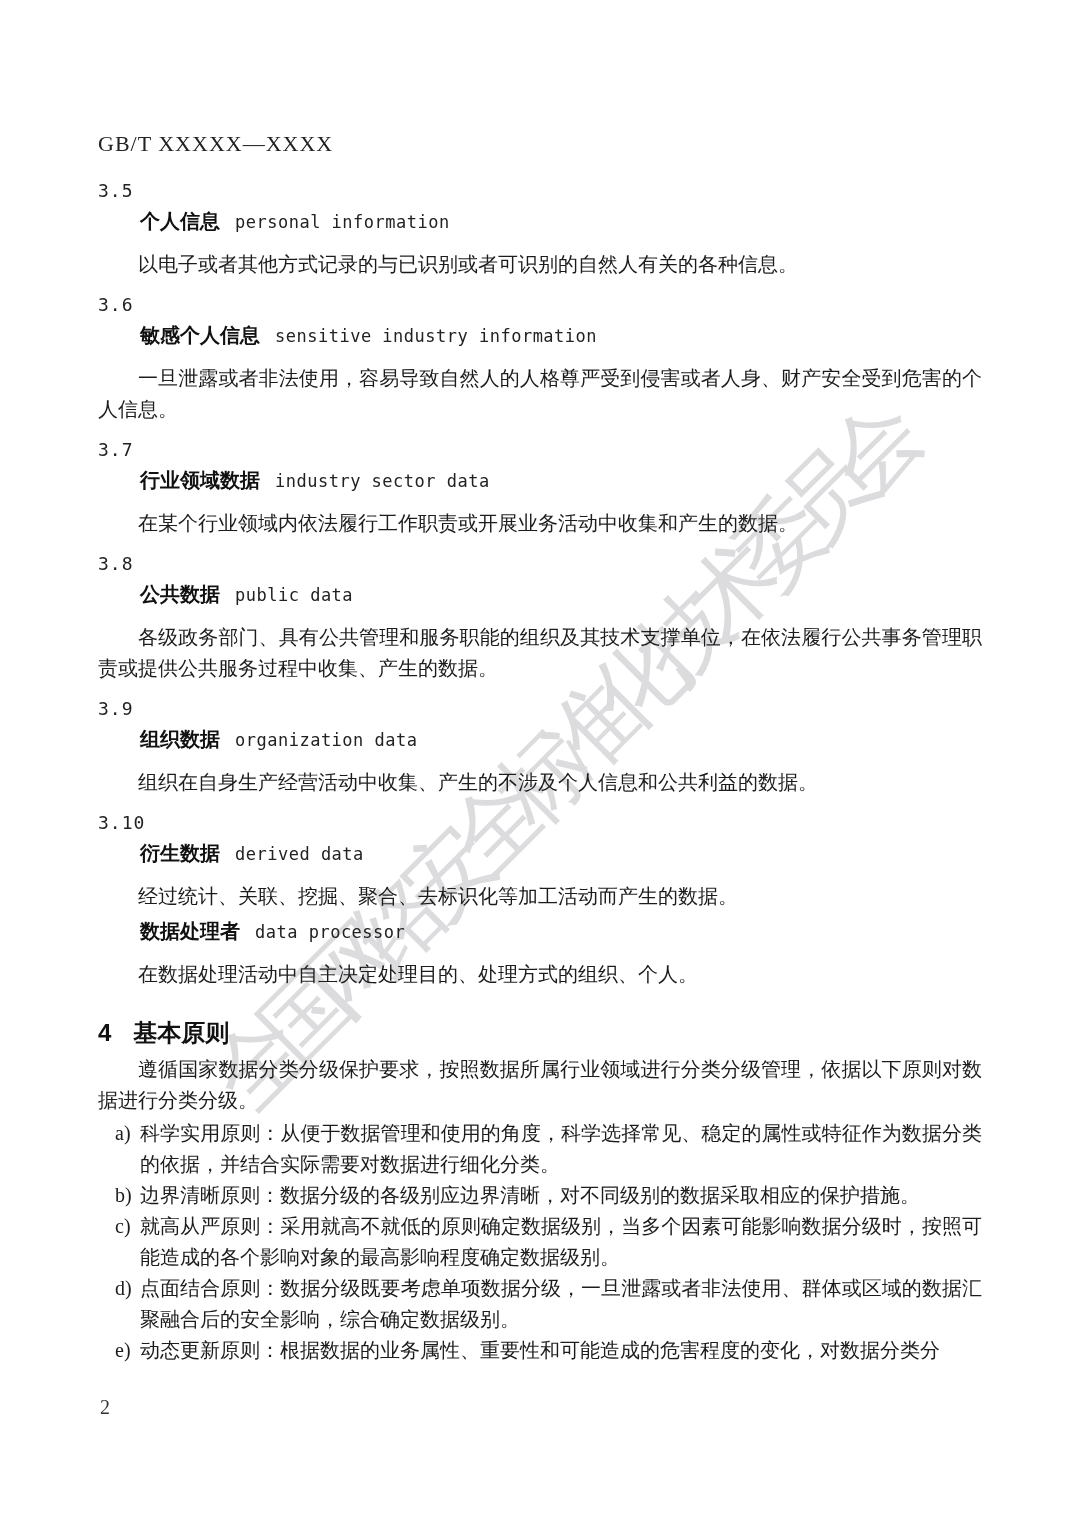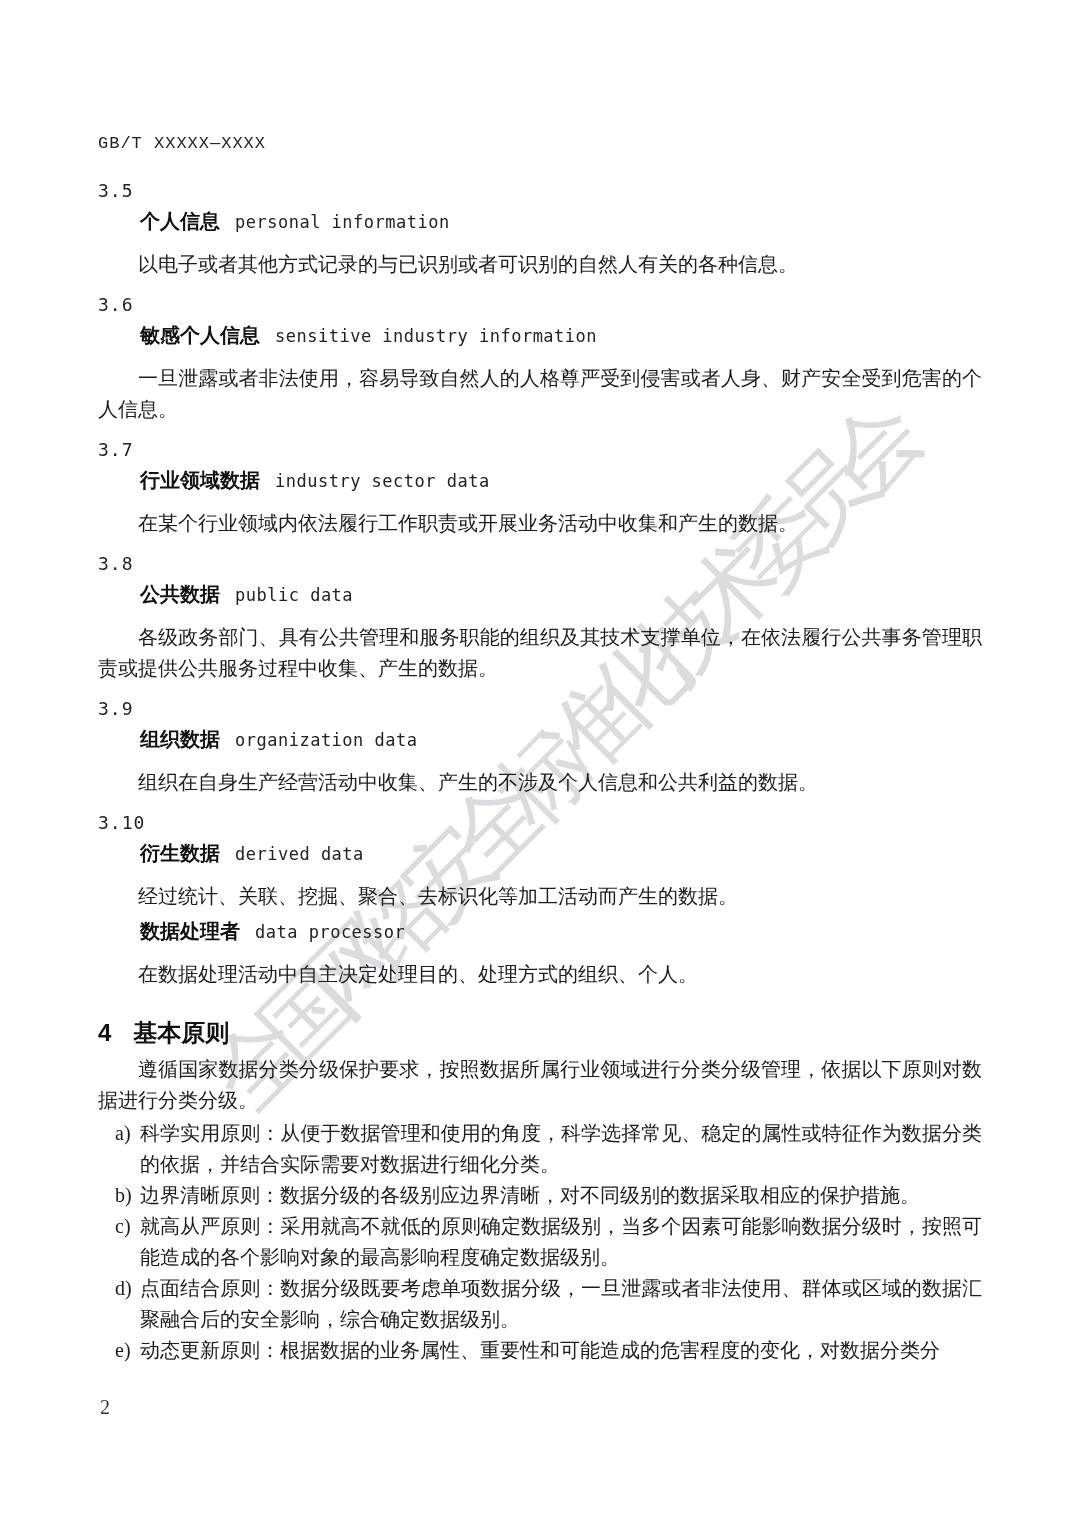--- a/index.html
+++ b/index.html
@@ -33,22 +33,22 @@
     font-weight: 400;
     color: #dcdcdf;
     z-index: 0;
     pointer-events: none;
     user-select: none;
   }
 
   .content { position: relative; z-index: 1; }
 
   .doc-code {
-    font-family: Liberation Mono, monospace;
-    font-size: 17px;
+    font-family: Liberation Serif, serif;
+    font-size: 22px;
     line-height: 22px;
     color: #222;
     letter-spacing: 1px;
   }
 
   .clause-num {
     font-family: "DejaVu Sans Mono", "Liberation Mono", monospace;
     font-size: 18px;
     line-height: 22px;
     margin-top: 14px;

